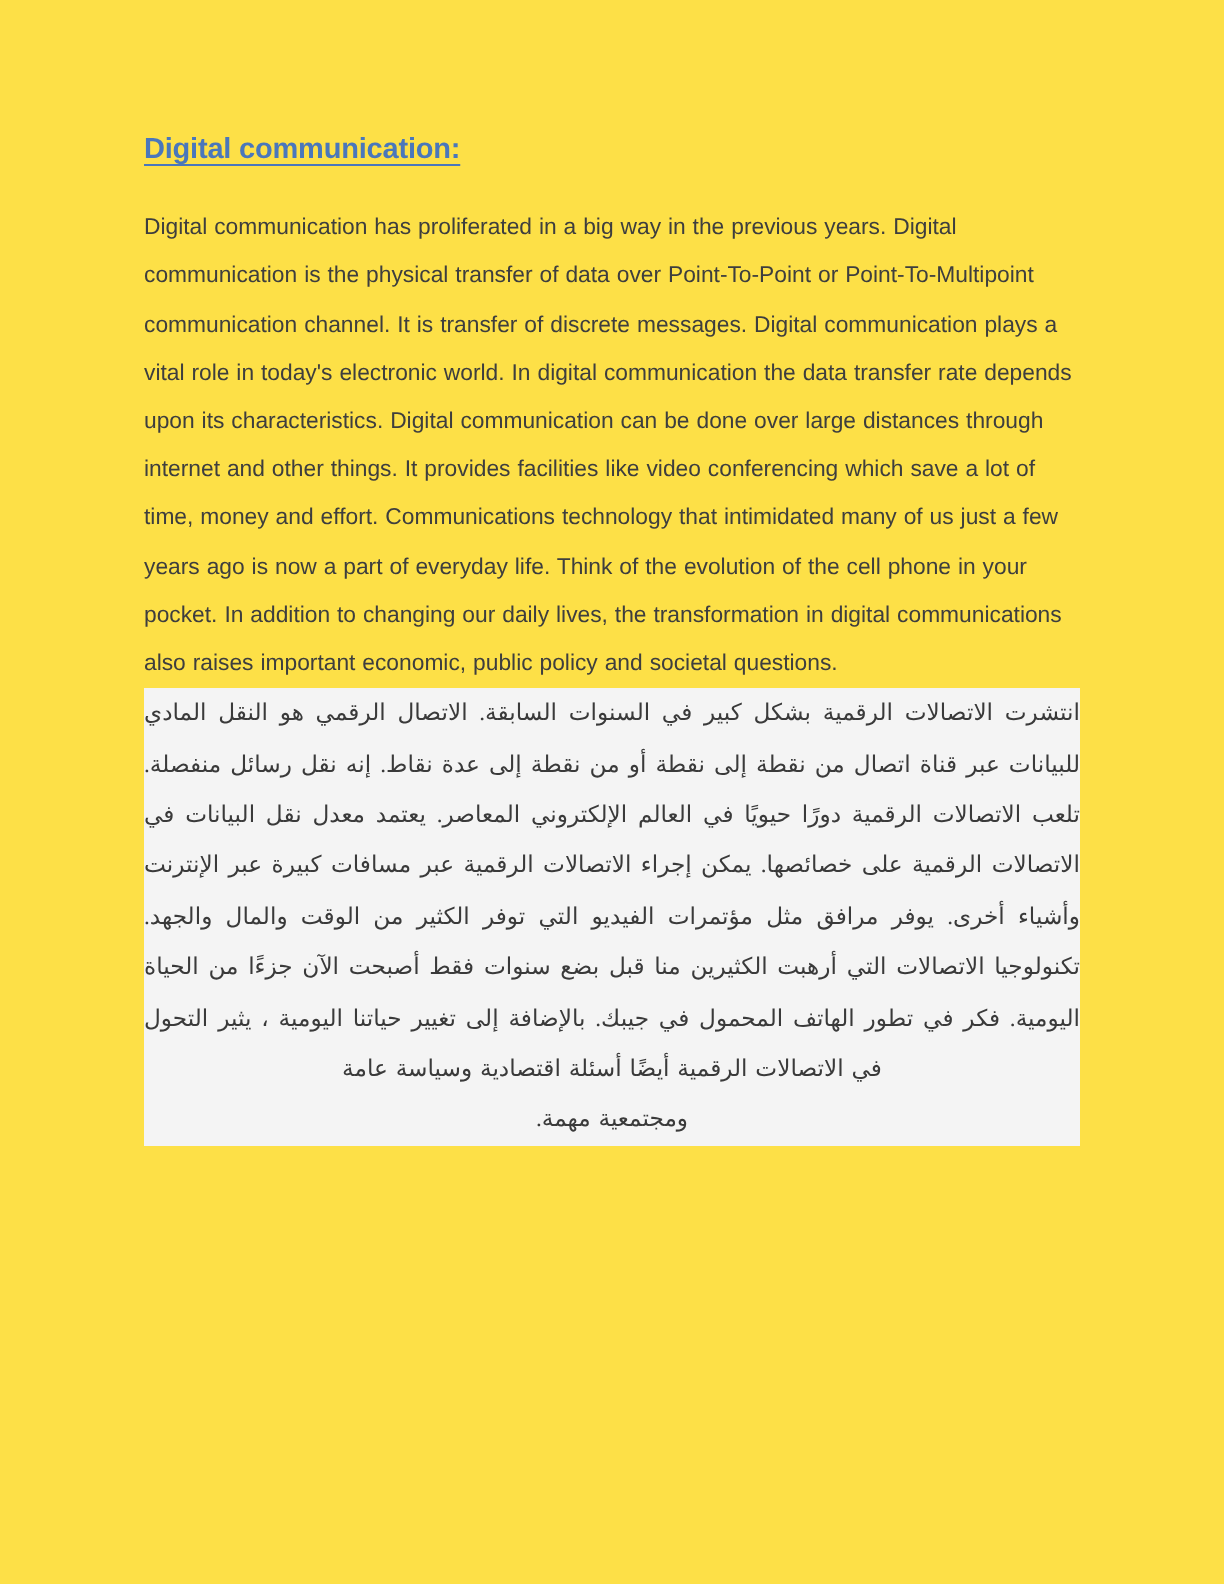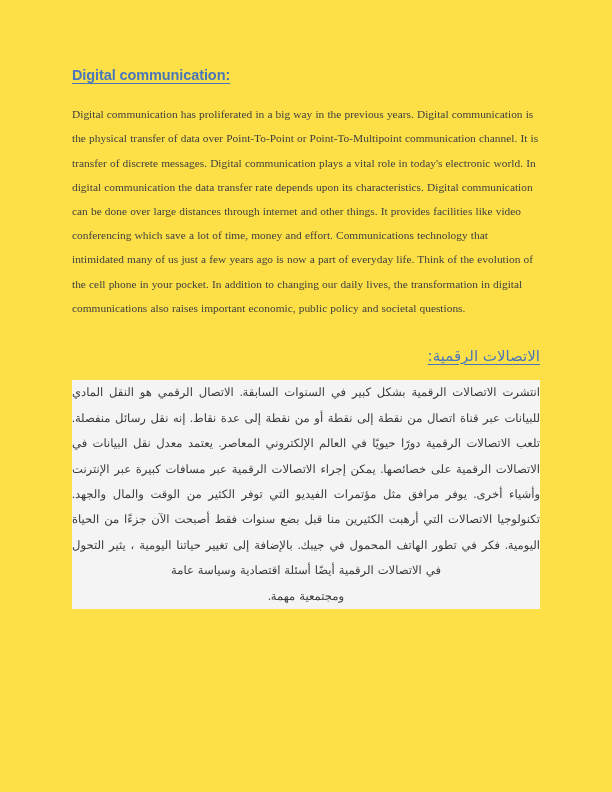--- a/index.html
+++ b/index.html
@@ -38,21 +38,21 @@
     letter-spacing: -0.1px;
     line-height: 1.25;
     margin: 0 0 18px 0;
     direction: ltr;
     text-align: left;
     white-space: nowrap;
   }
 
   
   .en-paragraph {
-    font-family: Liberation Serif, serif;
+    font-family: Liberation Sans, sans-serif;
     font-size: 11.4px;
     color: #3e3e3e;
     line-height: 24.2px;
     text-align: left;
     direction: ltr;
     margin: 0;
     word-spacing: 0.3px;
   }
 
   
@@ -93,21 +93,20 @@
 </head>
 <body>
 
 <div class="page">
   <div class="content">
 
     <h1 class="en-heading">Digital communication:</h1>
 
     <p class="en-paragraph">Digital communication has proliferated in a big way in the previous years. Digital communication is the physical transfer of data over Point-To-Point or Point-To-Multipoint communication channel. It is transfer of discrete messages. Digital communication plays a vital role in today's electronic world. In digital communication the data transfer rate depends upon its characteristics. Digital communication can be done over large distances through internet and other things. It provides facilities like video conferencing which save a lot of time, money and effort. Communications technology that intimidated many of us just a few years ago is now a part of everyday life. Think of the evolution of the cell phone in your pocket. In addition to changing our daily lives, the transformation in digital communications also raises important economic, public policy and societal questions.</p>
 
-    <h2 class="ar-heading">الاتصالات الرقمية:</h2>
 
     <div class="ar-paragraph">
       <span>انتشرت الاتصالات الرقمية بشكل كبير في السنوات السابقة. الاتصال الرقمي هو النقل المادي للبيانات عبر قناة اتصال من نقطة إلى نقطة أو من نقطة إلى عدة نقاط. إنه نقل رسائل منفصلة. تلعب الاتصالات الرقمية دورًا حيويًا في العالم الإلكتروني المعاصر. يعتمد معدل نقل البيانات في الاتصالات الرقمية على خصائصها. يمكن إجراء الاتصالات الرقمية عبر مسافات كبيرة عبر الإنترنت وأشياء أخرى. يوفر مرافق مثل مؤتمرات الفيديو التي توفر الكثير من الوقت والمال والجهد. تكنولوجيا الاتصالات التي أرهبت الكثيرين منا قبل بضع سنوات فقط أصبحت الآن جزءًا من الحياة اليومية. فكر في تطور الهاتف المحمول في جيبك. بالإضافة إلى تغيير حياتنا اليومية ، يثير التحول في الاتصالات الرقمية أيضًا أسئلة اقتصادية وسياسة عامة</span>
       <span class="last-line">ومجتمعية مهمة.</span>
     </div>
 
   </div>
 </div>
 
 </body></html>

